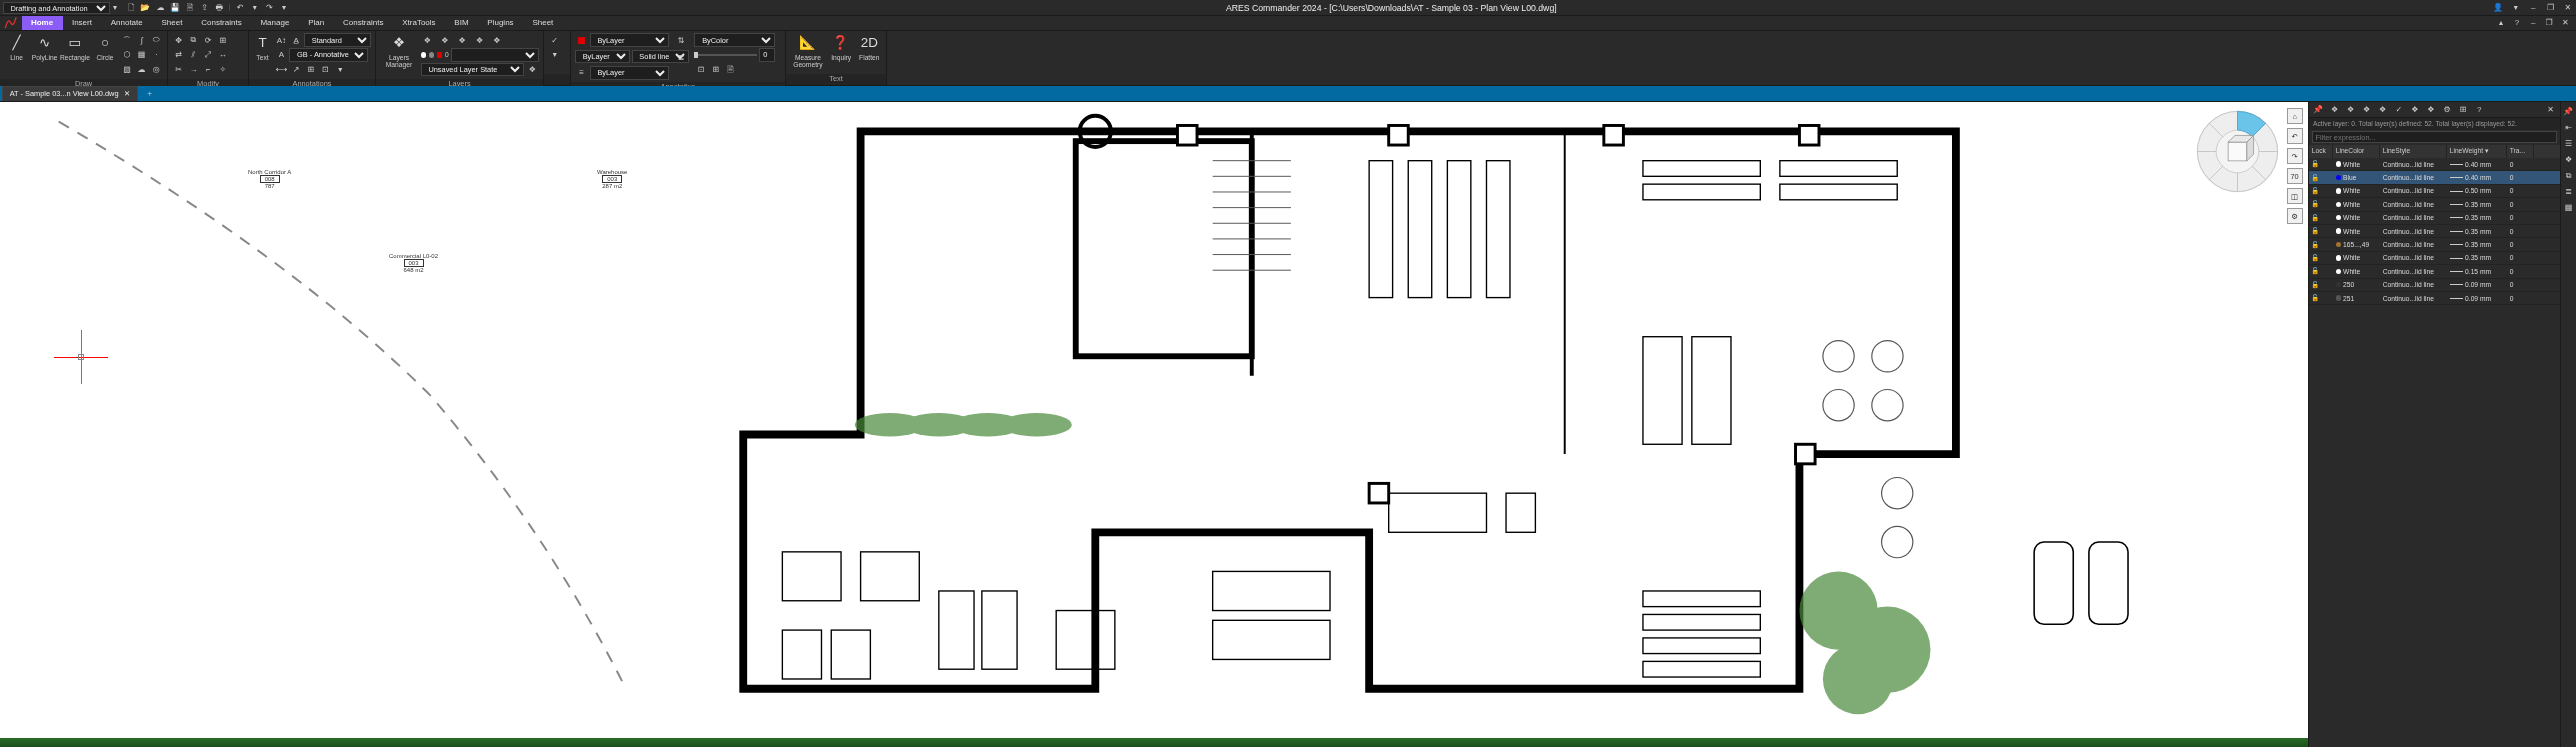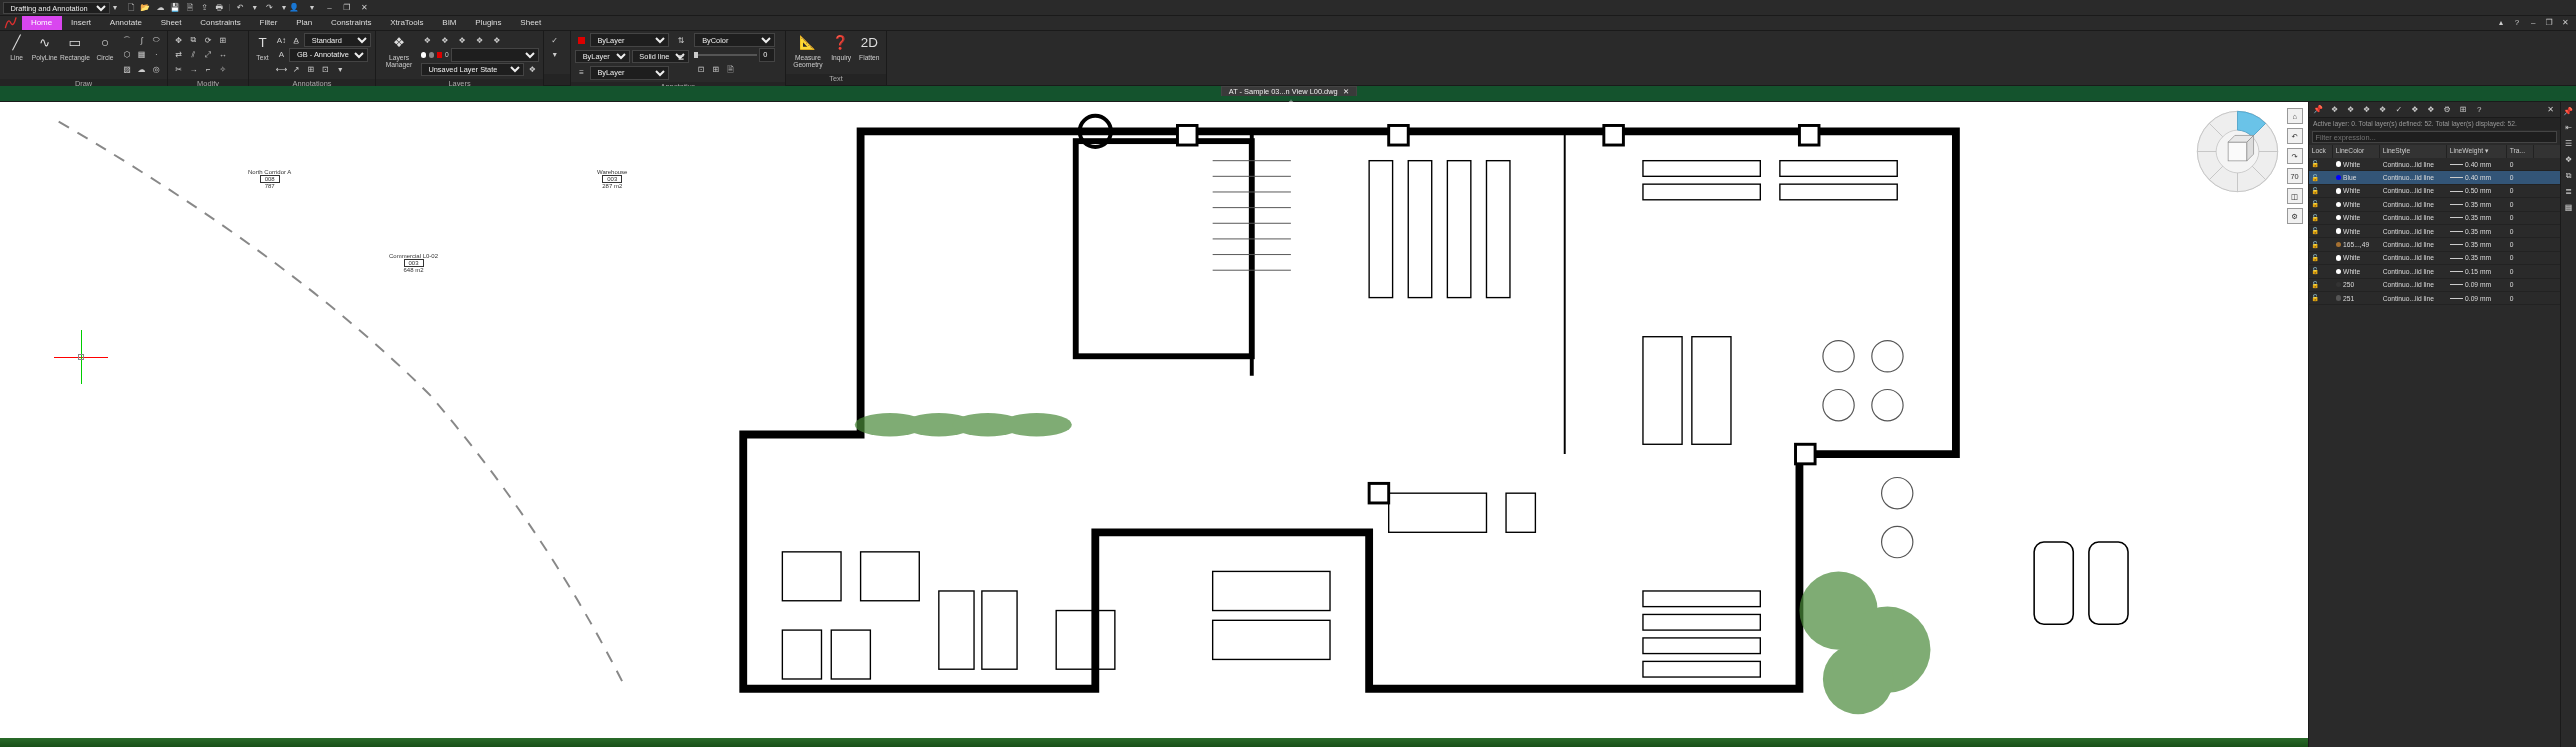--- a/index.html
+++ b/index.html
@@ -12,38 +12,38 @@
 .qat { display: flex; gap: 4px; margin-left: 5.4px; }
 .qat-icon { width: 10.7px; height: 10.7px; display: flex; align-items: center; justify-content: center; cursor: pointer; color: #ccc; }
 .title-text { flex: 1; text-align: center; color: #eee; font-size: 8.7px; }
 .window-controls { display: flex; gap: 6.7px; }
 .window-btn { width: 10.7px; height: 10.7px; display: flex; align-items: center; justify-content: center; cursor: pointer; color: #ccc; }
 
 
 .menubar { height: 14.8px; background: #2a2a2a; display: flex; align-items: stretch; border-bottom: 0.7px solid #1a1a1a; }
 .logo { width: 21.5px; display: flex; align-items: center; justify-content: center; }
 .menu-tab { padding: 0 9.4px; display: flex; align-items: center; font-size: 8px; cursor: pointer; color: #ddd; }
-.menu-tab.active { background: #d946ef; color: #fff; }
+.menu-tab.active { background: #8b5cf6; color: #fff; font-weight: bold; }
 .menubar-right { margin-left: auto; display: flex; align-items: center; gap: 5.4px; padding-right: 5.4px; }
 
 
 .ribbon { height: 55px; background: #2a2a2a; display: flex; border-bottom: 0.7px solid #1a1a1a; }
 .ribbon-panel { border-right: 0.7px solid #1a1a1a; display: flex; flex-direction: column; }
 .ribbon-body { flex: 1; display: flex; align-items: flex-start; padding: 2.7px 4px; gap: 2.7px; }
 .ribbon-label { height: 10.7px; text-align: center; font-size: 7.4px; color: #aaa; background: #242424; }
 .big-tool { display: flex; flex-direction: column; align-items: center; width: 29.5px; gap: 1.3px; cursor: pointer; }
 .big-tool .icon { width: 19px; height: 19px; display: flex; align-items: center; justify-content: center; font-size: 13.4px; color: #ddd; }
 .big-tool .lbl { font-size: 6.7px; color: #ccc; text-align: center; }
 .small-grid { display: grid; grid-template-columns: repeat(3, 13.4px); grid-auto-rows: 13.4px; gap: 1.3px; }
 .small-grid2 { display: grid; grid-template-columns: repeat(4, 13.4px); grid-auto-rows: 13.4px; gap: 1.3px; }
 .small-icon { width: 13.4px; height: 13.4px; display: flex; align-items: center; justify-content: center; cursor: pointer; color: #ccc; font-size: 8px; }
 .combo { background: #1e1e1e; color: #eee; border: 0.7px solid #444; height: 13.4px; font-size: 7.4px; padding: 0 2.7px; }
 
 
-.doctabs { height: 16px; background: #14532d; display: flex; align-items: center; border-bottom: 0.7px solid #1a1a1a; padding-left: 2px; flex-direction: column; }
+.doctabs { height: 16px; background: #0369a1; display: flex; align-items: center; border-bottom: 0.7px solid #1a1a1a; padding-left: 2px; }
 .doctab { height: 14.8px; background: #3a3a3a; padding: 0 6.7px; display: flex; align-items: center; gap: 5.4px; font-size: 7.4px; color: #eee; border: 0.7px solid #444; border-bottom: none; }
 .doctab .close { cursor: pointer; }
 .addtab { width: 16px; height: 14.8px; display: flex; align-items: center; justify-content: center; cursor: pointer; margin-left: 4px; color: #ccc; }
 
 
 .workspace { flex: 1; display: flex; position: relative; }
 .canvas { flex: 1; background: #fff; position: relative; overflow: hidden; }
 .drawing { position: absolute; inset: 0; }
 
 
@@ -101,20 +101,21 @@
       <span class="qat-icon">💾</span>
       <span class="qat-icon">🗎</span>
       <span class="qat-icon">⇪</span>
       <span class="qat-icon">🖶</span>
       <span style="color:#555">|</span>
       <span class="qat-icon">↶</span>
       <span class="qat-icon">▾</span>
       <span class="qat-icon">↷</span>
       <span class="qat-icon">▾</span>
     </div>
+    <div class="title-text">ARES Commander 2024 - [C:\Users\Downloads\AT - Sample 03 - Plan View L00.dwg]</div>
     <div class="window-controls">
       <span class="window-btn">👤</span>
       <span class="window-btn">▾</span>
       <span class="window-btn">–</span>
       <span class="window-btn">❐</span>
       <span class="window-btn">✕</span>
     </div>
   </div>
 
   <div class="menubar">
@@ -122,21 +123,21 @@
       <svg width="13.4" height="13.4" viewBox="0 0 20 20">
           <path d="M2 18 Q6 2 10 10 Q14 18 18 2" stroke="#e03030" stroke-width="2" fill="none"></path>
         </svg>
     </div>
     <div id="menu-tabs-container" style="display:flex">
         <div class="menu-tab active">Home</div>
         <div class="menu-tab">Insert</div>
         <div class="menu-tab">Annotate</div>
         <div class="menu-tab">Sheet</div>
         <div class="menu-tab">Constraints</div>
-        <div class="menu-tab">Filter</div>
+        <div class="menu-tab">Manage</div>
         <div class="menu-tab">Plan</div>
         <div class="menu-tab">Constraints</div>
         <div class="menu-tab">XtraTools</div>
         <div class="menu-tab">BIM</div>
         <div class="menu-tab">Plugins</div>
         <div class="menu-tab">Sheet</div>
       </div>
     <div class="menubar-right">
       <span class="qat-icon">▴</span>
       <span class="qat-icon">?</span>

